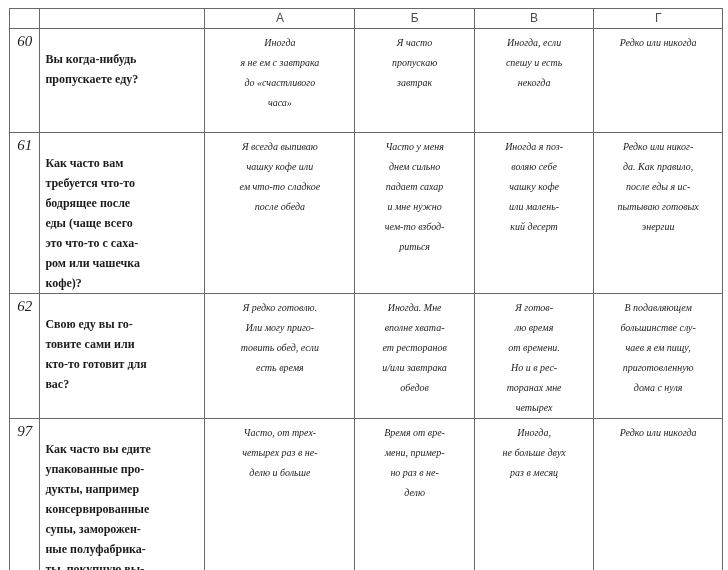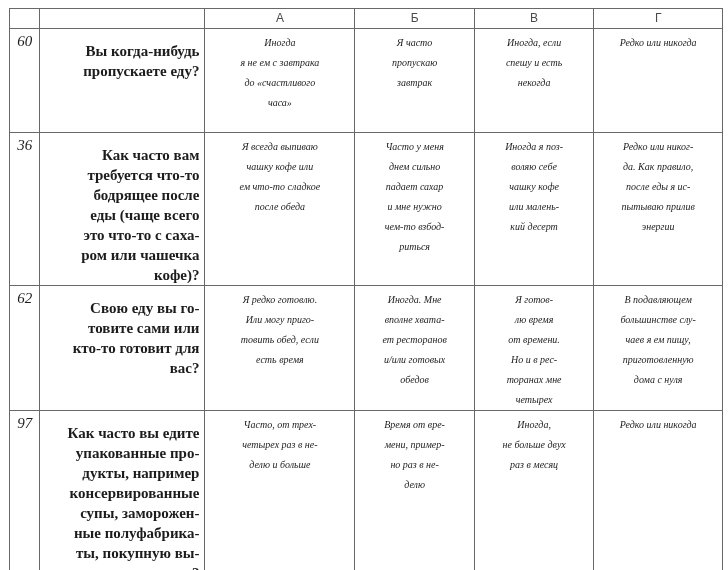--- a/index.html
+++ b/index.html
@@ -50,24 +50,24 @@
     padding: 1px 0 2px 0;
   }
   td.num {
     font-style: italic;
     font-size: 15px;
     text-align: center;
     padding-top: 4px;
   }
   td.question {
     font-weight: bold;
-    font-size: 15px;
+    font-size: 12px;
     line-height: 20px;
-    text-align: right;
-    padding: 12px 5px 0 5px;
+    text-align: left;
+    padding: 20px 5px 0 5px;
   }
   td.answer {
     font-style: italic;
     font-size: 10px;
     line-height: 20px;
     text-align: center;
     padding: 4px 3px 0 3px;
   }
 </style>
 </head>
@@ -104,21 +104,21 @@
         <td class="answer">Я часто
 пропускаю
 завтрак</td>
         <td class="answer">Иногда, если
 спешу и есть
 некогда</td>
         <td class="answer">Редко или никогда</td>
       </tr>
 
       <tr class="row-61">
-        <td class="num">36</td>
+        <td class="num">61</td>
         <td class="question">Как часто вам
 требуется что-то
 бодрящее после
 еды (чаще всего
 это что-то с саха-
 ром или чашечка
 кофе)?</td>
         <td class="answer">Я всегда выпиваю
 чашку кофе или
 ем что-то сладкое
@@ -130,38 +130,38 @@
 чем-то взбод-
 риться</td>
         <td class="answer">Иногда я поз-
 воляю себе
 чашку кофе
 или малень-
 кий десерт</td>
         <td class="answer">Редко или никог-
 да. Как правило,
 после еды я ис-
-пытываю прилив
+пытываю готовых
 энергии</td>
       </tr>
 
       <tr class="row-62">
         <td class="num">62</td>
         <td class="question">Свою еду вы го-
 товите сами или
 кто-то готовит для
 вас?</td>
         <td class="answer">Я редко готовлю.
 Или могу приго-
 товить обед, если
 есть время</td>
         <td class="answer">Иногда. Мне
 вполне хвата-
 ет ресторанов
-и/или готовых
+и/или завтрака
 обедов</td>
         <td class="answer">Я готов-
 лю время
 от времени.
 Но и в рес-
 торанах мне
 четырех</td>
         <td class="answer">В подавляющем
 большинстве слу-
 чаев я ем пищу,

